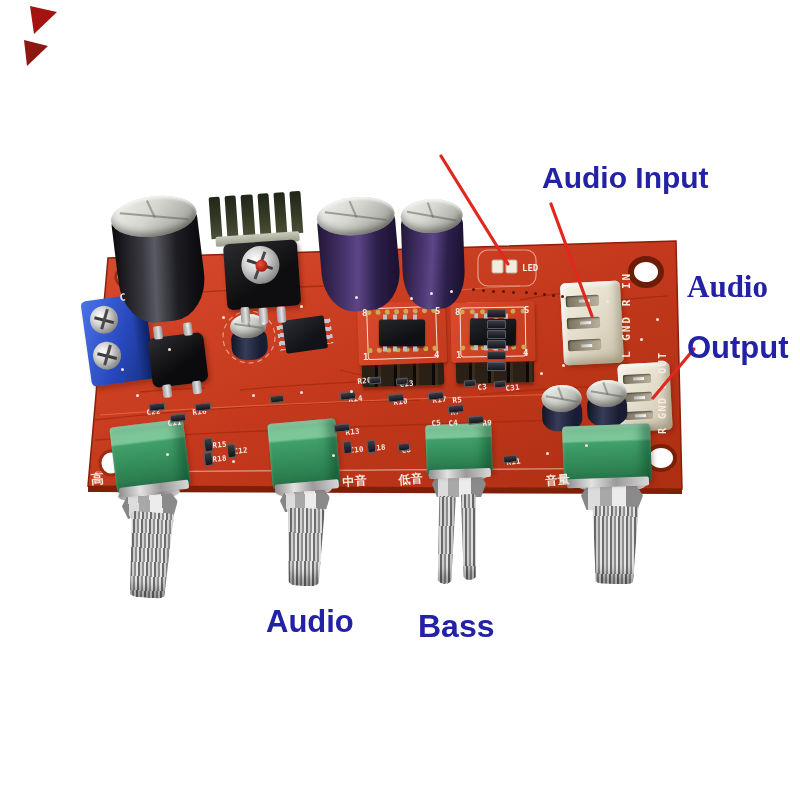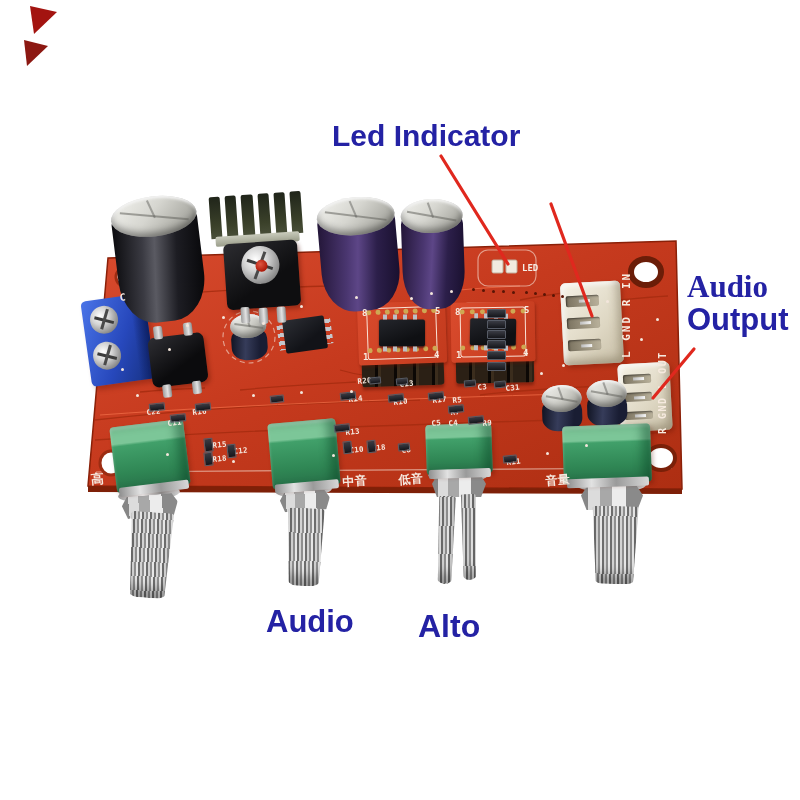--- a/index.html
+++ b/index.html
@@ -385,23 +385,23 @@
       </g>
     </g>
   </svg>
 
   <svg id="arrows-svg" width="800" height="800" viewBox="0 0 800 800" style="z-index:6;pointer-events:none;">
     <line class="arrow" x1="441" y1="156" x2="508" y2="264" stroke="#e0281e" stroke-width="3.2" stroke-linecap="round"></line>
     <line class="arrow" x1="551" y1="204" x2="592" y2="316" stroke="#e0281e" stroke-width="3.2" stroke-linecap="round"></line>
     <line class="arrow" x1="694" y1="349" x2="653" y2="398" stroke="#e0281e" stroke-width="3.2" stroke-linecap="round"></line>
   </svg>
 
-  <div class="anno" style="left:332px;top:120px;font-size:30px;z-index:7;">Led Indicator</div>
+  <div class="anno" style="left:542px;top:162px;font-size:30px;z-index:7;">Audio Input</div>
   <div class="anno" style="left:687px;top:271px;font-size:31px;z-index:7;">
     <span style="display:block;font-family:Liberation Serif, serif;">Audio</span>
-    <span style="display:block;">Output</span>
+    <span style="display:block;margin-top:28px;">Output</span>
   </div>
   <div id="knob-labels" style="position:absolute;left:0;top:0;width:800px;height:800px;z-index:7;pointer-events:none;">
       <span class="knob-label" style="position: absolute; left: 266px; top: 604px; font-size: 31px;">Audio</span>
-      <span class="knob-label" style="position: absolute; left: 418px; top: 608px; font-size: 32px;">Alto</span>
+      <span class="knob-label" style="position: absolute; left: 418px; top: 608px; font-size: 32px;">Bass</span>
     </div>
 
 </div>
 
 </body></html>

